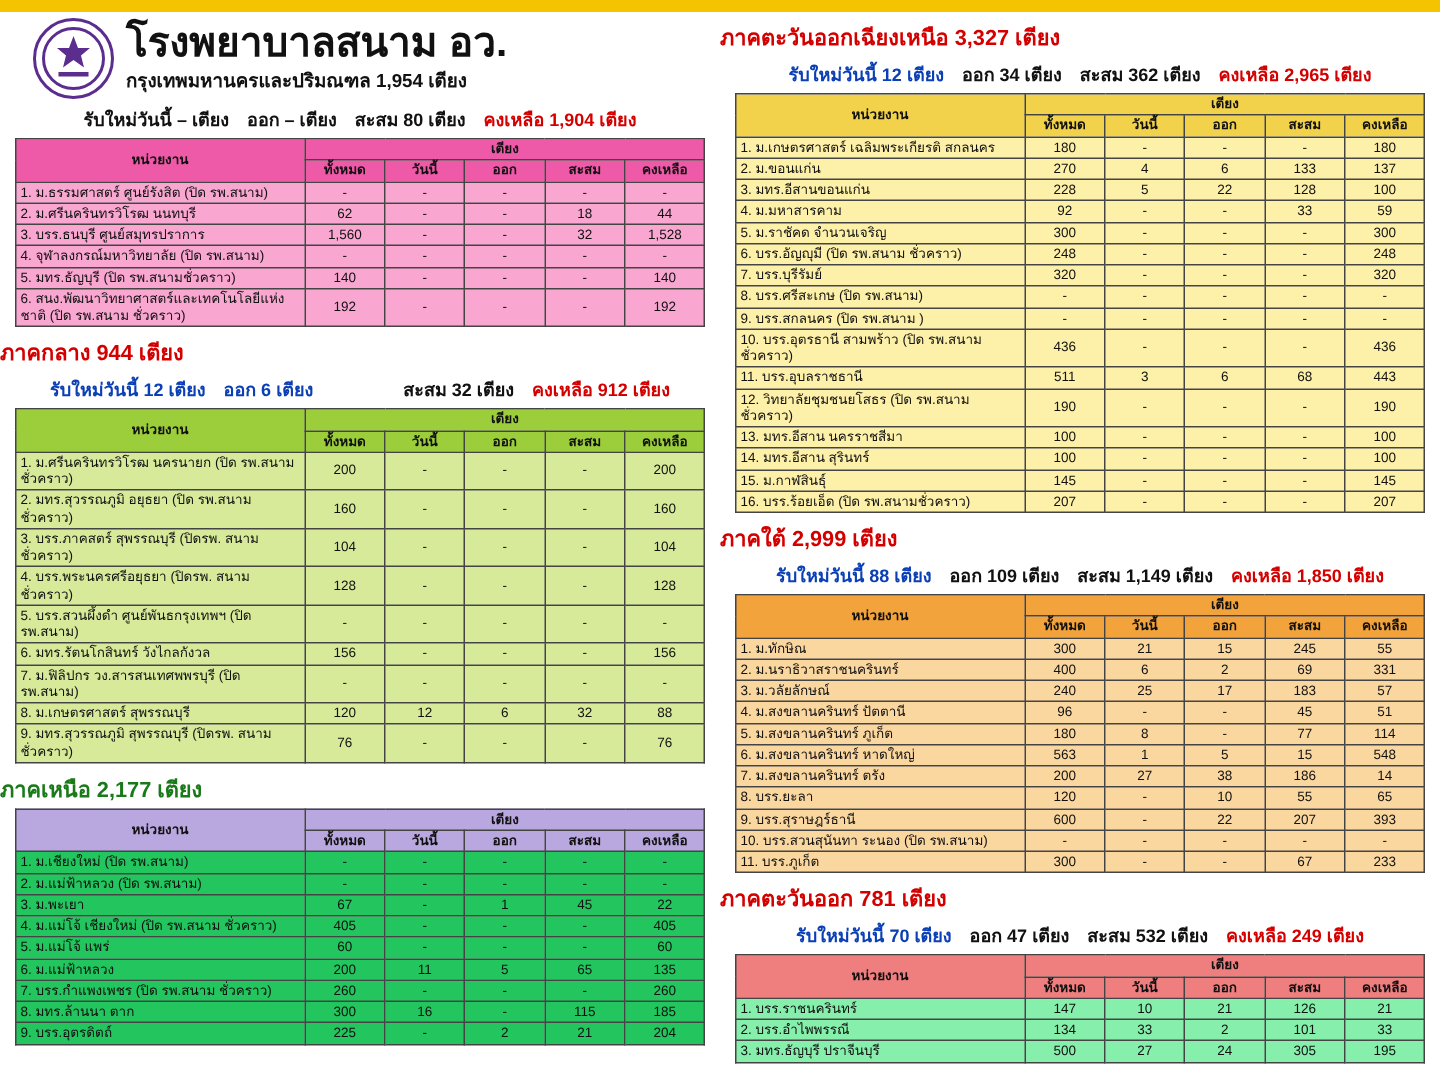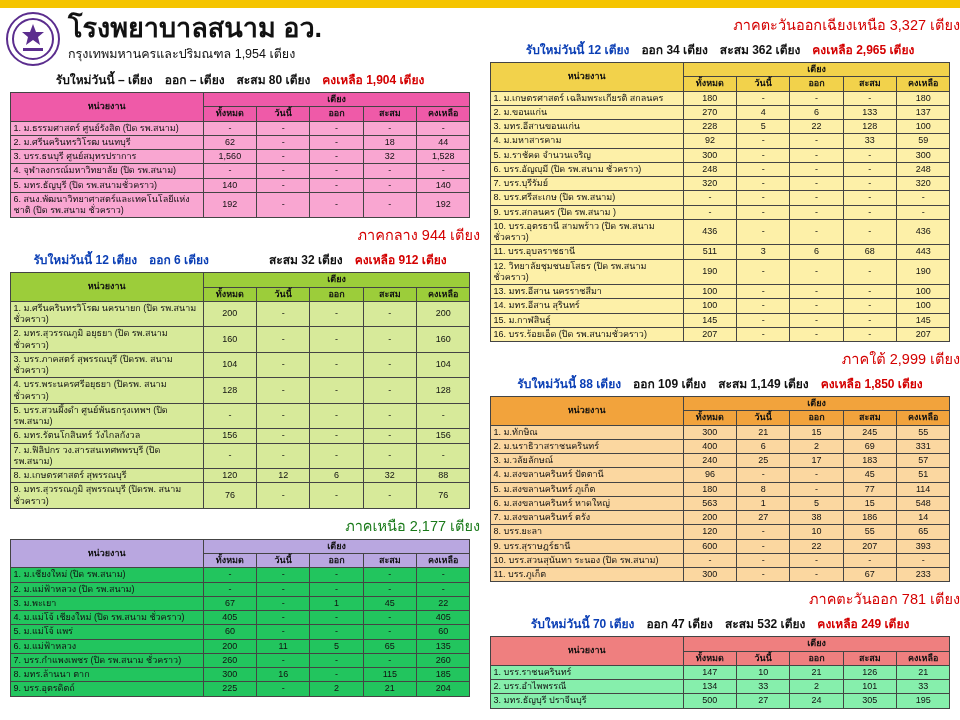--- a/index.html
+++ b/index.html
@@ -7,32 +7,32 @@
   body {
     width:960px; height:720px; overflow:hidden;
     font-family:"Liberation Sans", sans-serif;
     background:#ffffff;
     position:relative;
   }
   .topbar { position:absolute; left:0; top:0; width:960px; height:8px; background:#f5c400; }
   .leftcol { position:absolute; left:0; top:8px; width:480px; height:712px; }
   .rightcol { position:absolute; left:480px; top:8px; width:480px; height:712px; }
 
-  .header { display:flex; align-items:center; padding:4px 6px 0 6px; }
+  .header { display:flex; align-items:center; padding:4px 6px 0 22px; }
   .logo { width:54px; height:54px; flex:0 0 54px; border-radius:50%; border:2px solid #5b2d8e;
           background:#ffffff; display:flex; align-items:center; justify-content:center; }
   .logo svg { display:block; }
   .htext { margin-left:8px; }
   .htitle { font-size:27px; font-weight:bold; color:#111; line-height:1.05; }
-  .hsub { font-size:12.5px; font-weight:normal; color:#111; margin-top:2px; }
+  .hsub { font-size:12.5px; font-weight:bold; color:#111; margin-top:2px; }
 
   .sumline { text-align:center; font-size:12px; font-weight:bold; color:#111; margin:4px 0 3px 0; }
   .sumline .sp { display:inline-block; width:12px; }
 
-  .regionhead { text-align:right; font-size:14.5px; font-weight:normal; color:#d40000; margin:5px 0 2px 0; }
+  .regionhead { text-align:left; font-size:14.5px; font-weight:bold; color:#d40000; margin:5px 0 2px 0; }
 
   table.grid { border-collapse:collapse; width:96%; margin:0 auto; }
   table.grid th, table.grid td {
     border:1px solid #444; font-size:9px; padding:1px 3px; color:#111; line-height:1.25;
   }
   table.grid th { text-align:center; font-weight:bold; }
   table.grid td.name { text-align:left; }
   table.grid td.num { text-align:center; }
 
   

